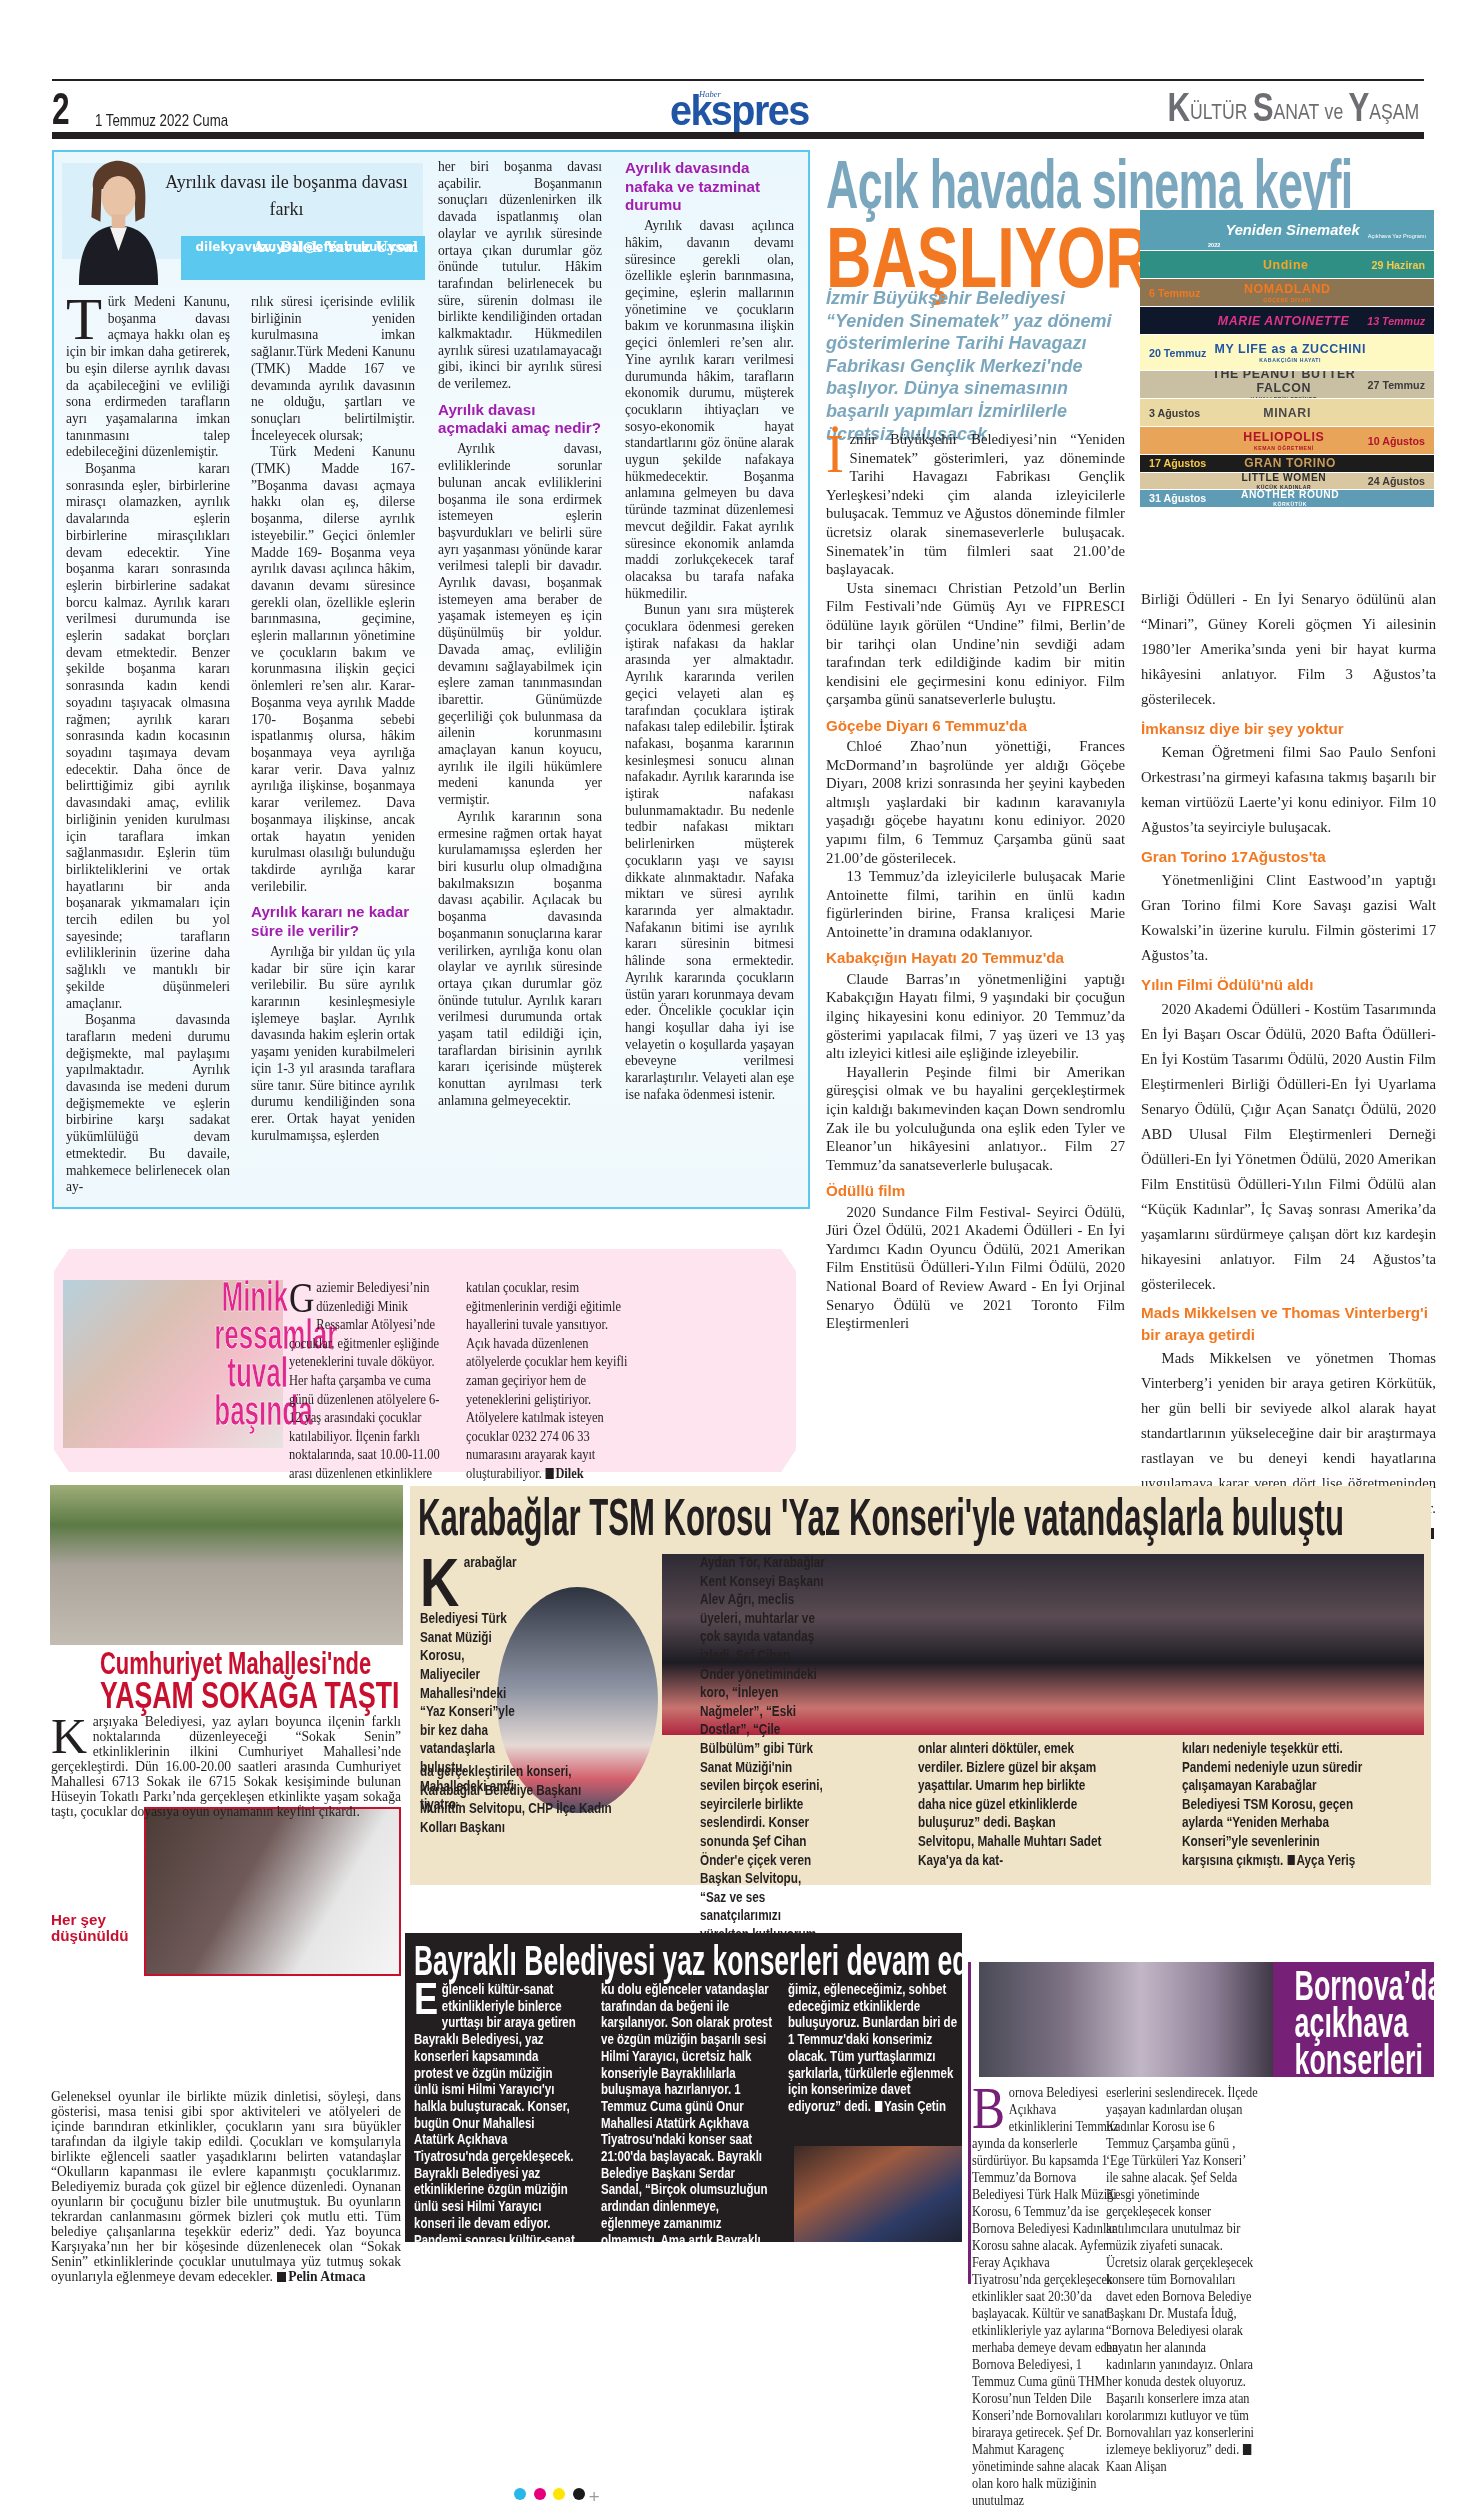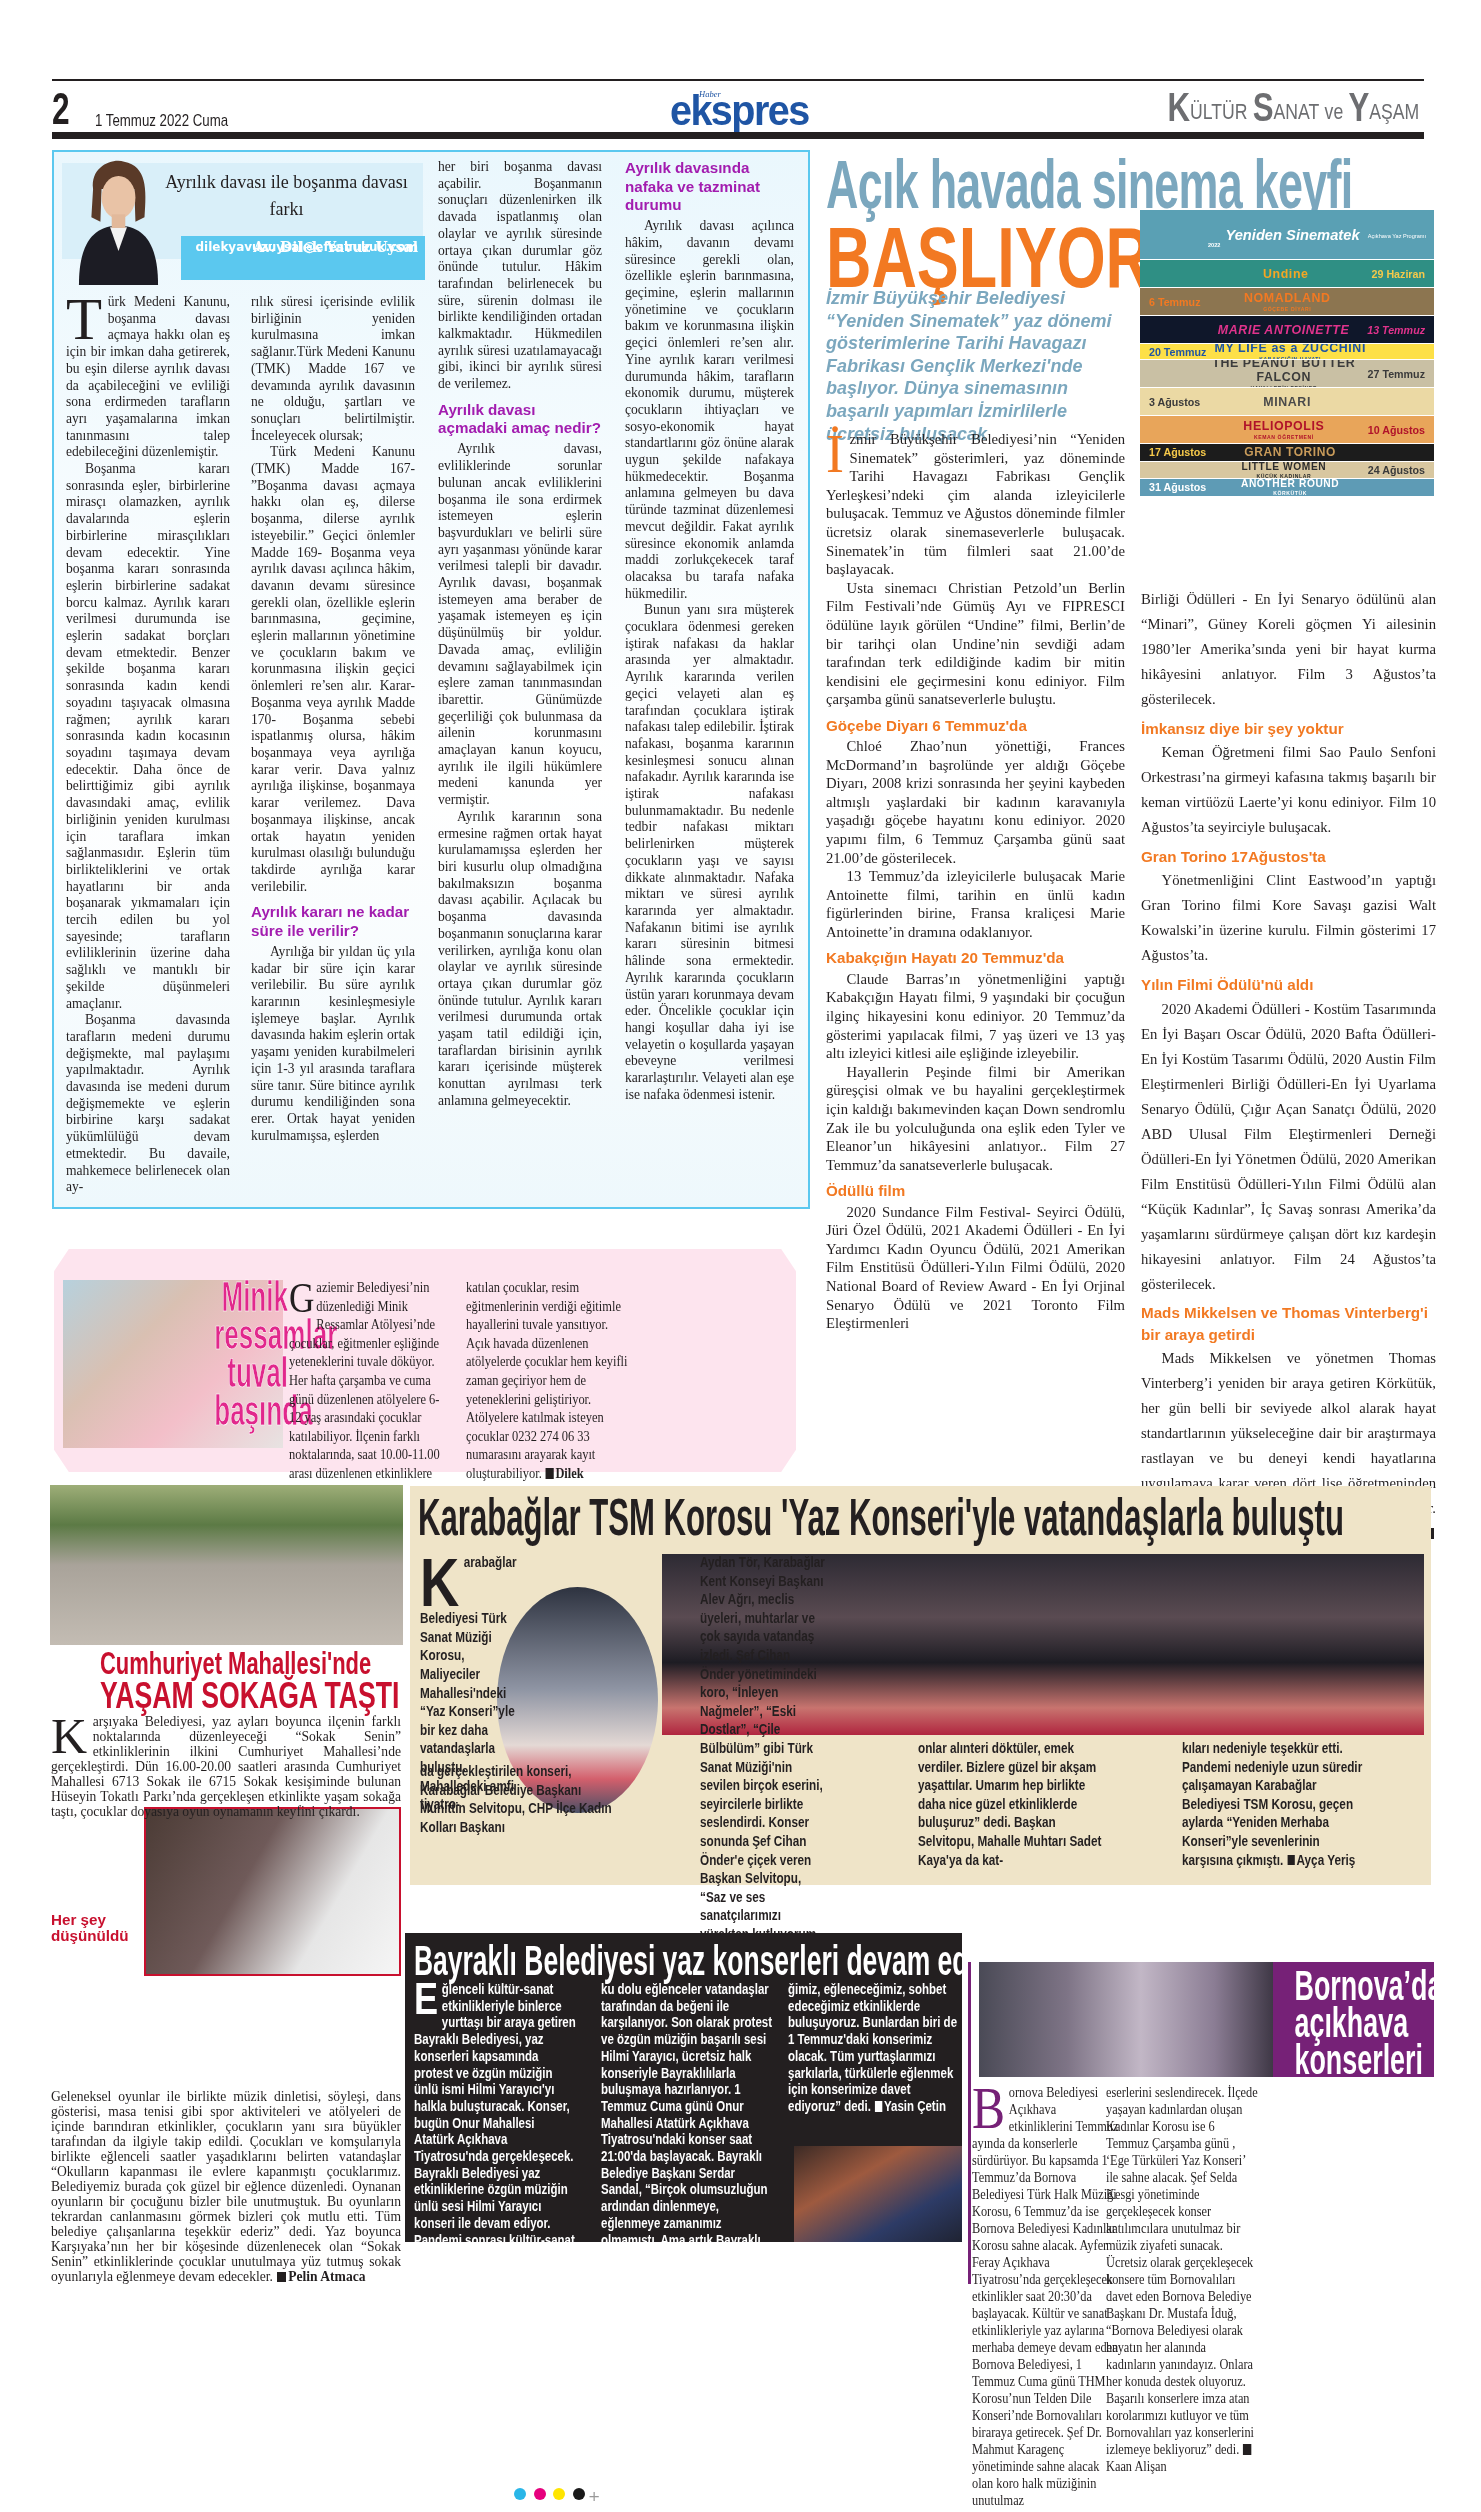--- a/index.html
+++ b/index.html
@@ -45,21 +45,21 @@
   .cin-body { left: 826px; top: 430px; width: 299px; }
   .cin-body p.body { font-size: 14.7px; line-height: 18.6px; }
   .cin-sub { font-family: "Liberation Sans", sans-serif; font-weight: 900; font-size: 15.2px; line-height: 21.5px; color: #f27922; margin: 5.6px 0 1.1px 0; }
   .cin-right { left: 1141px; top: 587px; width: 295px; }
   .cin-right p.body { font-size: 14.7px; line-height: 25px; }
   .posters { left: 1140px; top: 210px; width: 294px; }
   .poster { position: relative; width: 294px; border-bottom: 1.7px solid #fff; display: flex; align-items: center; justify-content: space-between; padding: 0 9px; font-family: "Liberation Sans", sans-serif; font-weight: bold; overflow: hidden; }
   .poster .date { font-size: 10.7px; z-index: 2; }
   .poster .title { font-size: 17px; z-index: 2; text-align: center; flex: 1; letter-spacing: 0.6px; }
   .poster .sub { display: block; font-size: 5.1px; letter-spacing: 0.6px; margin-top: 1.1px; }
-  .poster-hero { height: 50px; background: #5aa0b4; color: #fff; justify-content: center; flex-direction: column; align-items: center; padding-left: 20px; }
+  .poster-hero { height: 41px; background: #5aa0b4; color: #fff; justify-content: center; flex-direction: column; align-items: center; padding-left: 20px; }
   .poster-hero .t1 { font-size: 14.7px; font-style: italic; font-weight: bold; }
   .poster-hero .t2 { position: absolute; right: 8px; top: 22.6px; font-size: 5.6px; font-weight: normal; text-align: right; }
   .poster-hero .yr { position: absolute; left: 68px; top: 32px; font-size: 5.6px; }
 
   
   .minik-box { left: 54px; top: 1249px; width: 742px; height: 223px; background: #fde4ee; clip-path: polygon(2% 0, 98% 0, 100% 10%, 100% 90%, 98% 100%, 2% 100%, 0 90%, 0 10%); }
   .minik-photo { left: 63px; top: 1280px; width: 220px; height: 168px; background: linear-gradient(135deg, #b7d1dd 0%, #d9c0b2 35%, #f3bfc9 65%, #e7e3e2 100%); }
   .minik-title { left: 169px; top: 1278px; width: 119px; text-align: right; font-family: "Liberation Sans", sans-serif; font-weight: bold; font-size: 42px; line-height: 38px; color: #e1288c; transform: scaleX(0.62); transform-origin: right; -webkit-text-stroke: 0.6px #fff; }
   .minik-col { top: 1278px; width: 164px; font-family: "Liberation Serif", serif; font-size: 15.2px; line-height: 18.6px; transform: scaleX(0.82); transform-origin: left; }
   .minik-col.c1 { left: 289px; width: 198px; }
@@ -190,21 +190,21 @@
       <div class="poster" style="height: 28px; background: rgb(140, 117, 80);">
         <span class="date" style="color: rgb(242, 121, 34);">6 Temmuz</span>
         <span class="title" style="color: rgb(242, 121, 34); font-size: 12.4px;"><span>NOMADLAND</span><span class="sub">GÖÇEBE DİYARI</span></span>
         <span style="width: 51px;"></span>
       </div>
       <div class="poster" style="height: 28px; background: #0f172a; font-style: italic;">
         <span style="width: 51px;"></span>
         <span class="title" style="color: rgb(224, 51, 140); font-size: 12.4px;"><span>MARIE ANTOINETTE</span></span>
         <span class="date" style="color: rgb(224, 51, 140);">13 Temmuz</span>
       </div>
-      <div class="poster" style="height: 16px; background: #fde047;">
+      <div class="poster" style="height: 36px; background: #fef9c3;">
         <span class="date" style="color: rgb(31, 85, 164);">20 Temmuz</span>
         <span class="title" style="color: rgb(31, 85, 164); font-size: 12.4px;"><span>MY LIFE as a ZUCCHINI</span><span class="sub">KABAKÇIĞIN HAYATI</span></span>
         <span style="width: 51px;"></span>
       </div>
       <div class="poster" style="height: 28px; background: rgb(201, 192, 164);">
         <span style="width: 51px;"></span>
         <span class="title" style="color: rgb(59, 59, 59); font-size: 12.4px;"><span>THE PEANUT BUTTER FALCON</span><span class="sub">HAYALLERİN PEŞİNDE</span></span>
         <span class="date" style="color: rgb(58, 58, 58);">27 Temmuz</span>
       </div>
       <div class="poster" style="height: 28px; background: rgb(235, 217, 164);">

